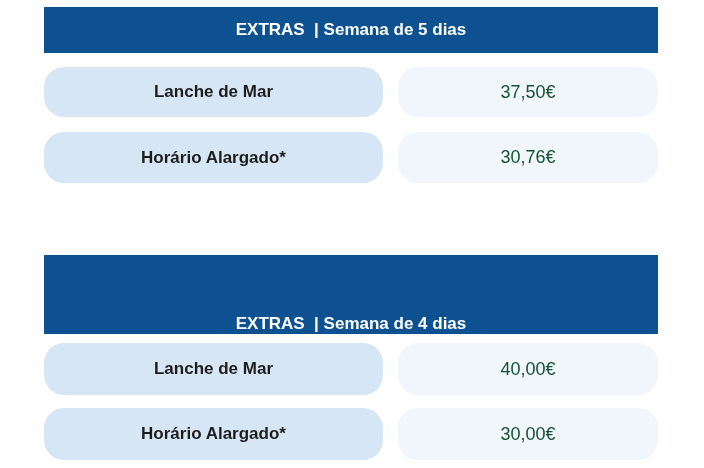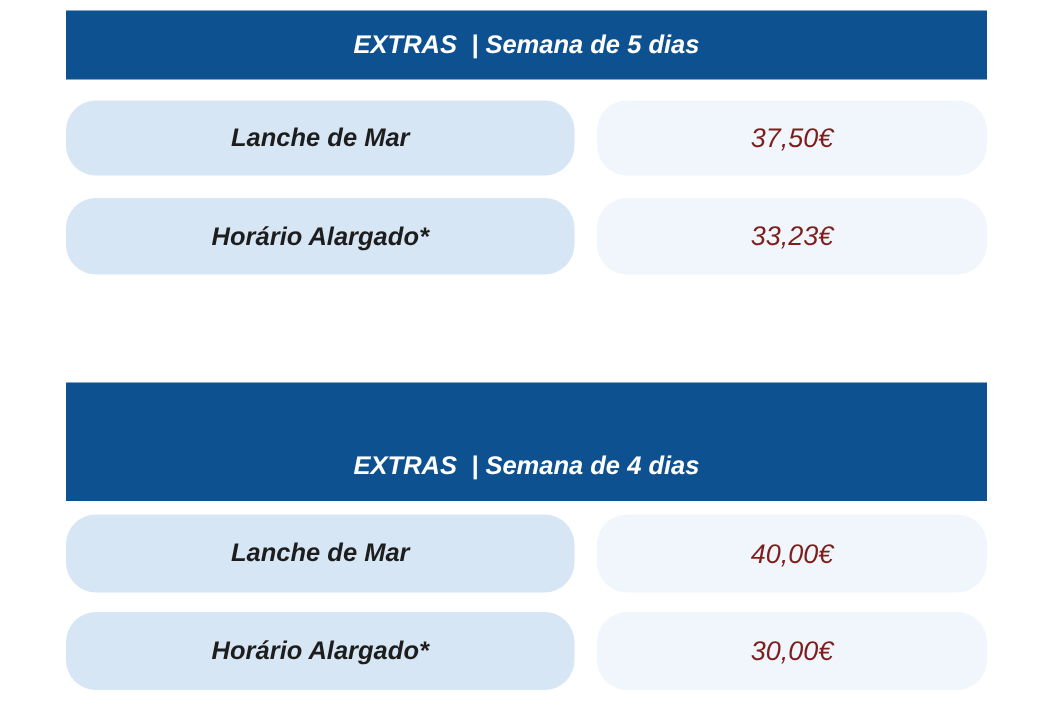--- a/index.html
+++ b/index.html
@@ -5,39 +5,38 @@
   * { margin: 0; padding: 0; box-sizing: border-box; }
   html, body {
     width: 704px; height: 468px;
     background: #ffffff;
     font-family: "Liberation Sans", sans-serif;
     overflow: hidden;
   }
   .page {
     width: 676px; height: 468px;
     padding: 7px 46px 0 44px;
-    font-style: italic;
   }
   .price-table { width: 614px; }
   .table-header {
     width: 100%;
     height: 46px;
     background: #0e5191;
     color: #ffffff;
     display: flex;
     align-items: center;
     justify-content: center;
     font-weight: bold;
     font-size: 17px;
     margin-bottom: 14px;
   }
   .table-header .title-text { white-space: pre; }
   .table-header.tall {
     height: 79px;
-    align-items: center;
+    align-items: flex-end;
     padding-top: 32px;
     margin-bottom: 9px;
   }
   .table-row {
     display: flex;
     width: 100%;
     margin-bottom: 15px;
   }
   .t1 .table-row { height: 50px; }
   .t1 .table-row:last-child { height: 51px; margin-bottom: 0; }
@@ -55,40 +54,40 @@
     background: #d7e6f4;
     font-weight: bold;
     font-size: 17px;
     color: #1d1d1d;
     margin-right: 15px;
   }
   .cell.value {
     width: 260px;
     background: #f0f6fb;
     font-size: 18px;
-    color: #7f1d1d;
+    color: #14532d;
     font-weight: normal;
   }
 </style>
 </head>
 <body>
 
 <div class="page">
 
   <section class="price-table t1">
     <header class="table-header">
       <span class="title-text">EXTRAS  | Semana de 5 dias</span>
     </header>
     <div class="table-row">
       <div class="cell label">Lanche de Mar</div>
       <div class="cell value">37,50€</div>
     </div>
     <div class="table-row">
       <div class="cell label">Horário Alargado*</div>
-      <div class="cell value">33,23€</div>
+      <div class="cell value">30,76€</div>
     </div>
   </section>
 
   <section class="price-table t2">
     <header class="table-header tall">
       <span class="title-text">EXTRAS  | Semana de 4 dias</span>
     </header>
     <div class="table-row">
       <div class="cell label">Lanche de Mar</div>
       <div class="cell value">40,00€</div>

